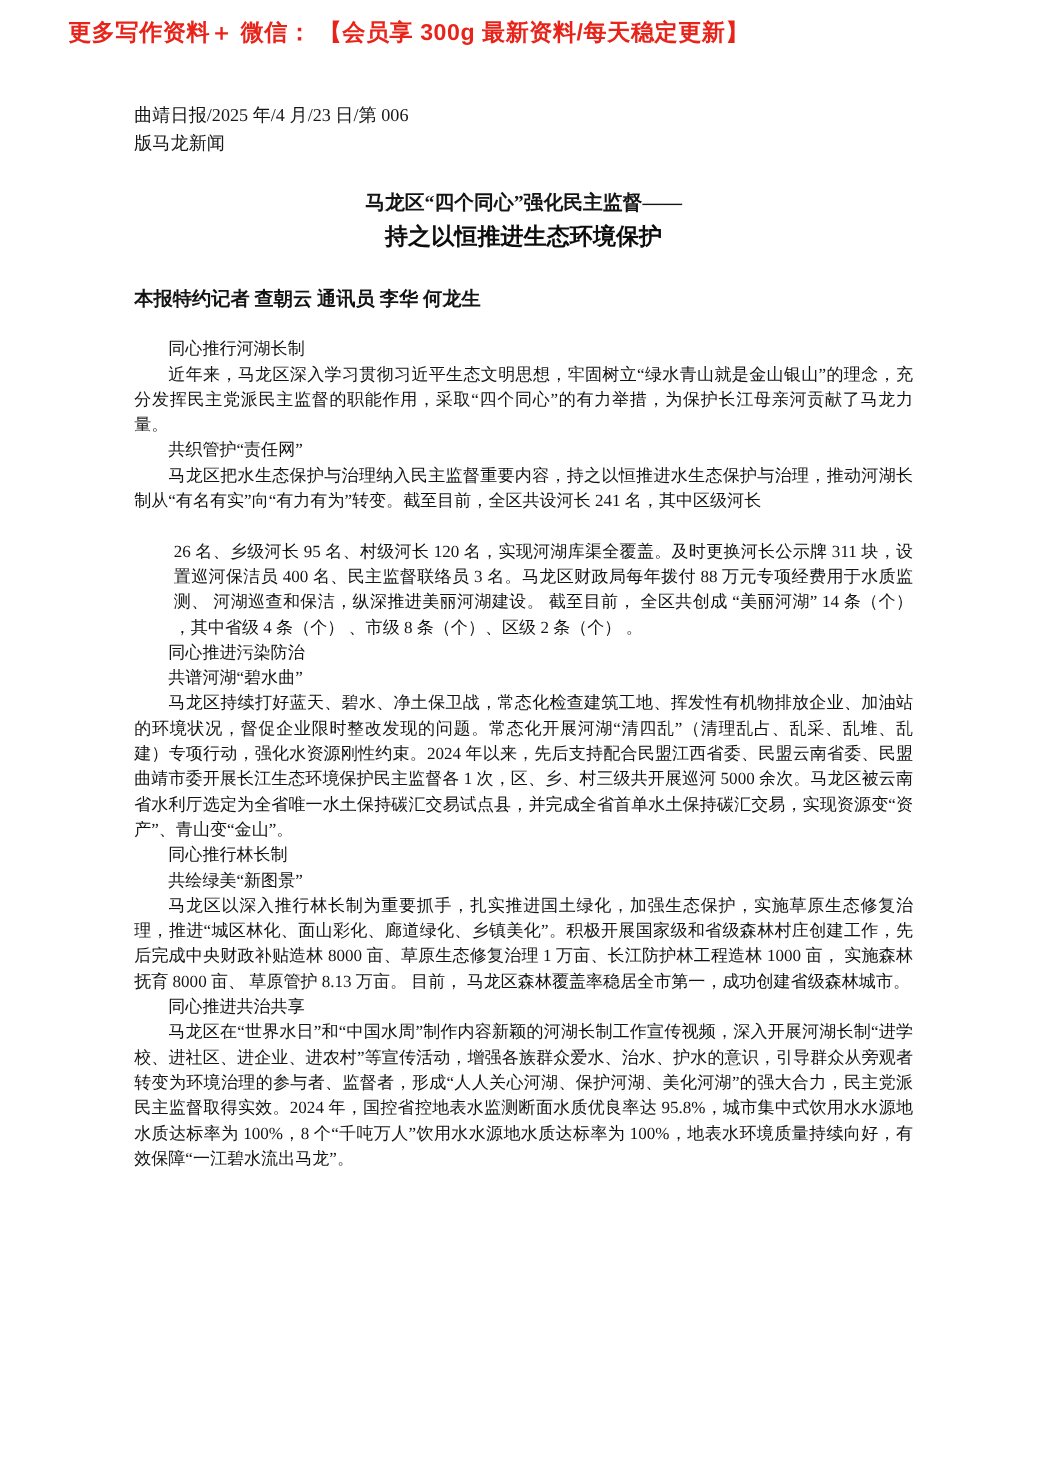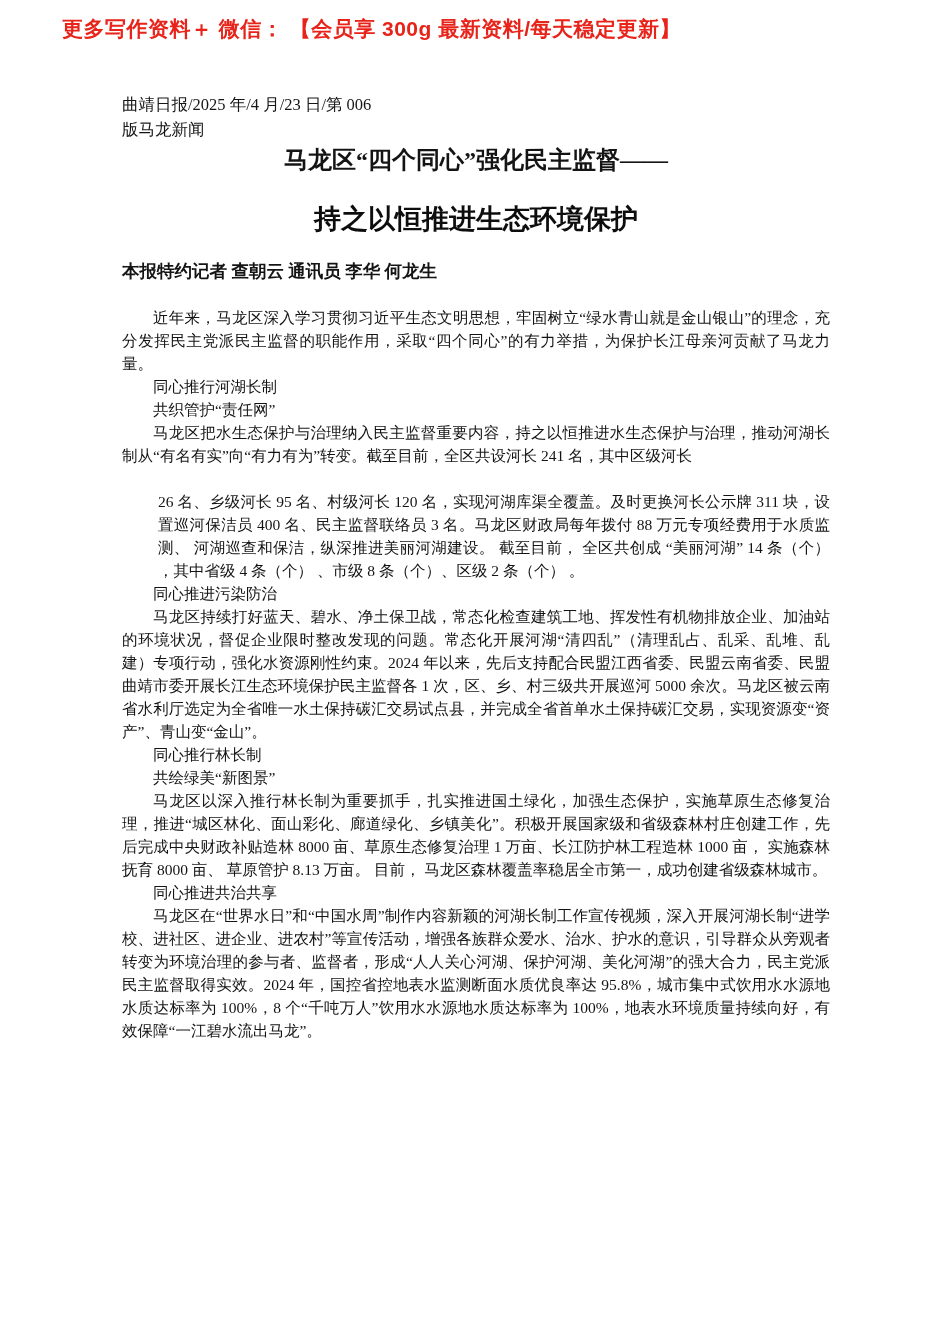--- a/index.html
+++ b/index.html
@@ -26,34 +26,34 @@
     position: absolute;
     left: 122px;
     top: 92px;
     font-size: 16.5px;
     line-height: 25px;
     color: #161616;
   }
   .subtitle {
     position: absolute;
     left: 122px;
-    top: 144px;
+    top: 172px;
     width: 708px;
     text-align: center;
-    font-size: 24px;
+    font-size: 18px;
     font-weight: 700;
     color: #141414;
   }
   .title {
     position: absolute;
     left: 122px;
     top: 201px;
     width: 708px;
     text-align: center;
-    font-size: 27px;
+    font-size: 21px;
     font-weight: 700;
     color: #0d0d0d;
   }
   .byline {
     position: absolute;
     left: 122px;
     top: 259px;
     width: 708px;
     text-align: left;
     font-size: 17.5px;
@@ -123,26 +123,27 @@
     <div>版马龙新闻</div>
   </div>
 
   <div class="subtitle">马龙区“四个同心”强化民主监督——</div>
 
   <div class="title">持之以恒推进生态环境保护</div>
 
   <div class="byline">本报特约记者  查朝云  通讯员  李华  何龙生</div>
 
   <div class="article-body" id="article-body">
+      <p>同心推行河湖长制</p>
       <p>近年来，马龙区深入学习贯彻习近平生态文明思想，牢固树立“绿水青山就是金山银山”的理念，充分发挥民主党派民主监督的职能作用，采取“四个同心”的有力举措，为保护长江母亲河贡献了马龙力量。</p>
-      <p>同心推行河湖长制</p>
       <p>共织管护“责任网”</p>
       <p>马龙区把水生态保护与治理纳入民主监督重要内容，持之以恒推进水生态保护与治理，推动河湖长制从“有名有实”向“有力有为”转变。截至目前，全区共设河长 241 名，其中区级河长</p>
       <p class="flush gap-before">26 名、乡级河长 95 名、村级河长 120 名，实现河湖库渠全覆盖。及时更换河长公示牌 311 块，设置巡河保洁员 400 名、民主监督联络员 3 名。马龙区财政局每年拨付 88 万元专项经费用于水质监测、 河湖巡查和保洁，纵深推进美丽河湖建设。 截至目前， 全区共创成 “美丽河湖” 14 条（个） ，其中省级 4 条（个） 、市级 8 条（个）、区级 2 条（个） 。</p>
       <p>同心推进污染防治</p>
+      <p>共谱河湖“碧水曲”</p>
       <p>马龙区持续打好蓝天、碧水、净土保卫战，常态化检查建筑工地、挥发性有机物排放企业、加油站的环境状况，督促企业限时整改发现的问题。常态化开展河湖“清四乱”（清理乱占、乱采、乱堆、乱建）专项行动，强化水资源刚性约束。2024 年以来，先后支持配合民盟江西省委、民盟云南省委、民盟曲靖市委开展长江生态环境保护民主监督各 1 次，区、乡、村三级共开展巡河 5000 余次。马龙区被云南省水利厅选定为全省唯一水土保持碳汇交易试点县，并完成全省首单水土保持碳汇交易，实现资源变“资产”、青山变“金山”。</p>
       <p>同心推行林长制</p>
       <p>共绘绿美“新图景”</p>
       <p>马龙区以深入推行林长制为重要抓手，扎实推进国土绿化，加强生态保护，实施草原生态修复治理，推进“城区林化、面山彩化、廊道绿化、乡镇美化”。积极开展国家级和省级森林村庄创建工作，先后完成中央财政补贴造林 8000 亩、草原生态修复治理 1 万亩、长江防护林工程造林 1000 亩， 实施森林抚育 8000 亩、 草原管护 8.13 万亩。 目前， 马龙区森林覆盖率稳居全市第一，成功创建省级森林城市。</p>
       <p>同心推进共治共享</p>
       <p>马龙区在“世界水日”和“中国水周”制作内容新颖的河湖长制工作宣传视频，深入开展河湖长制“进学校、进社区、进企业、进农村”等宣传活动，增强各族群众爱水、治水、护水的意识，引导群众从旁观者转变为环境治理的参与者、监督者，形成“人人关心河湖、保护河湖、美化河湖”的强大合力，民主党派民主监督取得实效。2024 年，国控省控地表水监测断面水质优良率达 95.8%，城市集中式饮用水水源地水质达标率为 100%，8 个“千吨万人”饮用水水源地水质达标率为 100%，地表水环境质量持续向好，有效保障“一江碧水流出马龙”。</p>
     </div>
 
   <div class="page-label">第 1 页 共 1 页</div>
 

